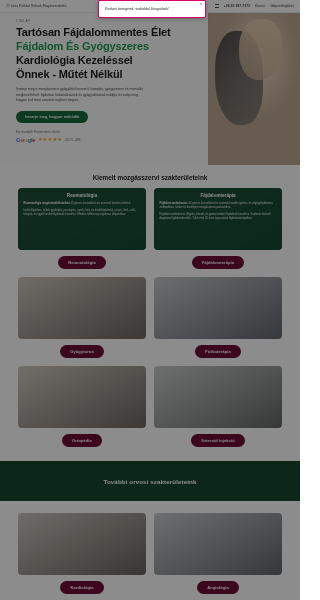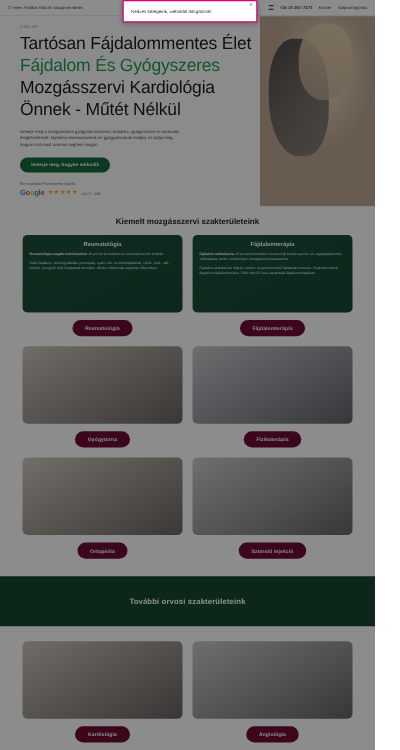--- a/index.html
+++ b/index.html
@@ -59,21 +59,21 @@
     content:""; position:absolute; left: 34%; top: 4%; width: 46%; height: 40%;
     background: linear-gradient(200deg, rgba(226,205,175,.95), rgba(200,176,148,.7));
     border-radius: 46% 40% 52% 44%;
   }
   .hero-inner { position: relative; padding: 6px 0 0 16px; width: 214px; }
   .eyebrow {
     font-size: 3.2px; letter-spacing: .45px; color: #8a8a8a;
     text-transform: uppercase; margin-bottom: 3px;
   }
   .hero-title {
-    font-size: 14px; line-height: 1.26; font-weight: 400; color: #1d1d1d;
+    font-size: 11px; line-height: 1.26; font-weight: 700; color: #1d1d1d;
     letter-spacing: -.15px;
   }
   .hero-title .hl { color: #1f9d57; display: block; }
   .hero-title .ln { display: block; }
   .hero-copy {
     margin-top: 6px; width: 132px;
     font-size: 3.4px; line-height: 1.62; color: #4a4a4a;
   }
   .hero-cta {
     display: inline-block; margin-top: 7px;
@@ -159,21 +159,21 @@
     </div>
   </div>
 
   <div class="hero">
     <div class="hero-photo"></div>
     <div class="hero-inner">
       <div class="eyebrow">Címlap</div>
       <h1 class="hero-title">
         <span class="ln">Tartósan Fájdalommentes Élet</span>
         <span class="hl">Fájdalom És Gyógyszeres</span>
-        <span class="ln">Mozgásszervi Kardiológia</span>
+        <span class="ln">Kardiológia Kezeléssel</span>
         <span class="ln">Önnek - Műtét Nélkül</span>
       </h1>
       <p class="hero-copy">Ismerje meg a mozgásszervi gyógyítás korszerű, komplex, gyógyszeres és manuális megközelítését: fájdalmai kialakulásának és gyógyulásának módját, és tudja meg, hogyan tud most azonnal segíteni magán.</p>
       <button class="hero-cta">Ismerje meg, hogyan működik</button>
       <div class="reviews-label">Ezt mondják Pácienseink rólunk:</div>
       <div class="reviews-row">
         <span class="glogo"><i class="g1">G</i><i class="g2">o</i><i class="g3">o</i><i class="g4">g</i><i class="g5">l</i><i class="g6">e</i></span>
         <span class="stars">★★★★★</span>
         <span class="rating-text">4,9 / 5 - 489</span>
       </div>

